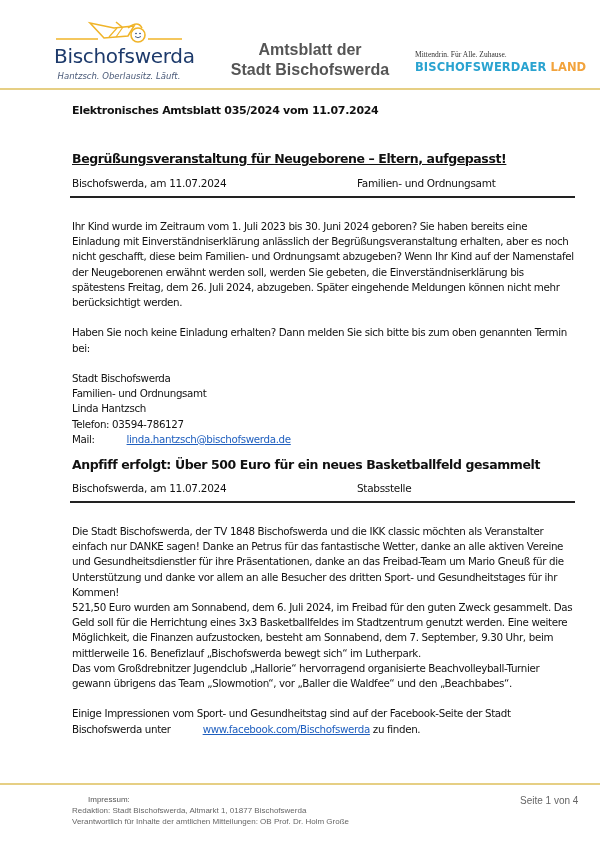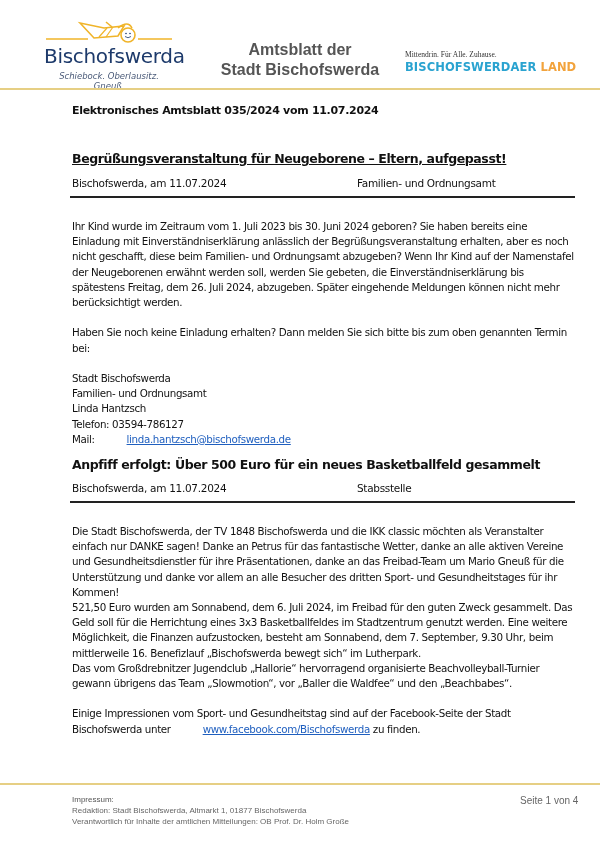--- a/index.html
+++ b/index.html
@@ -1,18 +1,18 @@
 <!DOCTYPE html>
 <html><head>
 <meta charset="utf-8">
 <style>
   html, body { margin: 0; padding: 0; background: #ffffff; }
   body { width: 600px; height: 850px; position: relative; overflow: hidden; font-family: "DejaVu Sans", sans-serif; color: #111; }
 
-  .header { position: absolute; left: 0; top: 0; width: 504px; height: 88px; }
+  .header { position: absolute; left: 10px; top: 0; width: 504px; height: 88px; }
   .logo-left { position: absolute; left: 44px; top: 18px; width: 130px; height: 62px; }
   .logo-left .mark { position: absolute; left: 0; top: 0; width: 130px; height: 26px; }
   .logo-left .name { position: absolute; left: 0; top: 26px; width: 130px; text-align: center; font-family: "DejaVu Sans", sans-serif; font-size: 20px; color: #1d3a6b; letter-spacing: -0.3px; }
   .logo-left .tag { position: absolute; left: 0; top: 53px; width: 130px; text-align: center; font-size: 8.5px; font-style: italic; color: #4a5a78; }
 
   .center-title { position: absolute; left: 205px; top: 40px; width: 190px; text-align: center; font-family: "Liberation Sans", sans-serif; font-weight: bold; color: #555; font-size: 16px; line-height: 20px; }
 
   .logo-right { position: absolute; left: 405px; top: 50px; width: 180px; }
   .logo-right .slogan { font-size: 7.5px; color: #333; font-family: Liberation Serif, serif; }
   .logo-right .land { font-family: "DejaVu Sans", sans-serif; font-size: 11.5px; font-weight: bold; margin-top: 1px; letter-spacing: 0.1px; }
@@ -27,21 +27,21 @@
   .meta .dept { position: absolute; left: 285px; top: 0; }
   .art-rule { position: absolute; left: 70px; width: 505px; height: 1.5px; background: #222; }
 
   .body-text { position: absolute; left: 72px; width: 505px; font-size: 10.3px; line-height: 15.2px; letter-spacing: -0.35px; }
   .body-text p { margin: 0; }
   .body-text .gap { height: 15.2px; }
   a.link { color: #1f5fbf; text-decoration: underline; margin-left: 29px; }
 
   .rule-bottom { position: absolute; left: 0; top: 783px; width: 600px; height: 2px; background: #e6cf84; }
   .footer { position: absolute; left: 72px; top: 794px; width: 500px; font-family: "Liberation Sans", sans-serif; font-size: 8px; line-height: 11px; color: #666; }
-  .footer .label { color: #555; }
+  .footer .label { color: #555; margin-left: 16px; }
   .page-no { position: absolute; left: 520px; top: 795px; font-family: "Liberation Sans", sans-serif; font-size: 10px; color: #666; }
 </style>
 </head>
 <body>
 
 <div class="header">
   <div class="logo-left">
     <svg class="mark" viewBox="0 0 130 26">
       <line x1="2" y1="21" x2="44" y2="21" stroke="#f0b429" stroke-width="1.5"></line>
       <line x1="94" y1="21" x2="128" y2="21" stroke="#f0b429" stroke-width="1.5"></line>
@@ -49,21 +49,21 @@
       <line x1="55" y1="19" x2="63" y2="10" stroke="#f0b429" stroke-width="1.2"></line>
       <line x1="62" y1="19" x2="69" y2="9" stroke="#f0b429" stroke-width="1.2"></line>
       <path d="M62 4 L68 9" stroke="#f0b429" stroke-width="1.6"></path>
       <path d="M74 10 Q84 2 88 10" fill="none" stroke="#f0b429" stroke-width="1.6"></path>
       <circle cx="84" cy="17" r="7" fill="none" stroke="#f0b429" stroke-width="1.6"></circle>
       <circle cx="82" cy="15.5" r="0.8" fill="#1d3a6b"></circle>
       <circle cx="86" cy="15.5" r="0.8" fill="#1d3a6b"></circle>
       <path d="M81 18.5 Q84 21 87 18.5" fill="none" stroke="#1d3a6b" stroke-width="0.8"></path>
     </svg>
     <div class="name">Bischofswerda</div>
-    <div class="tag">Schiebock. Oberlausitz. Gneuß.</div>
+    <div class="tag">Hantzsch. Oberlausitz. Läuft.</div>
   </div>
 
   <div class="center-title">
     <div>Amtsblatt der</div>
     <div>Stadt Bischofswerda</div>
   </div>
 
   <div class="logo-right">
     <div class="slogan">Mittendrin. Für Alle. Zuhause.</div>
     <div class="land">

